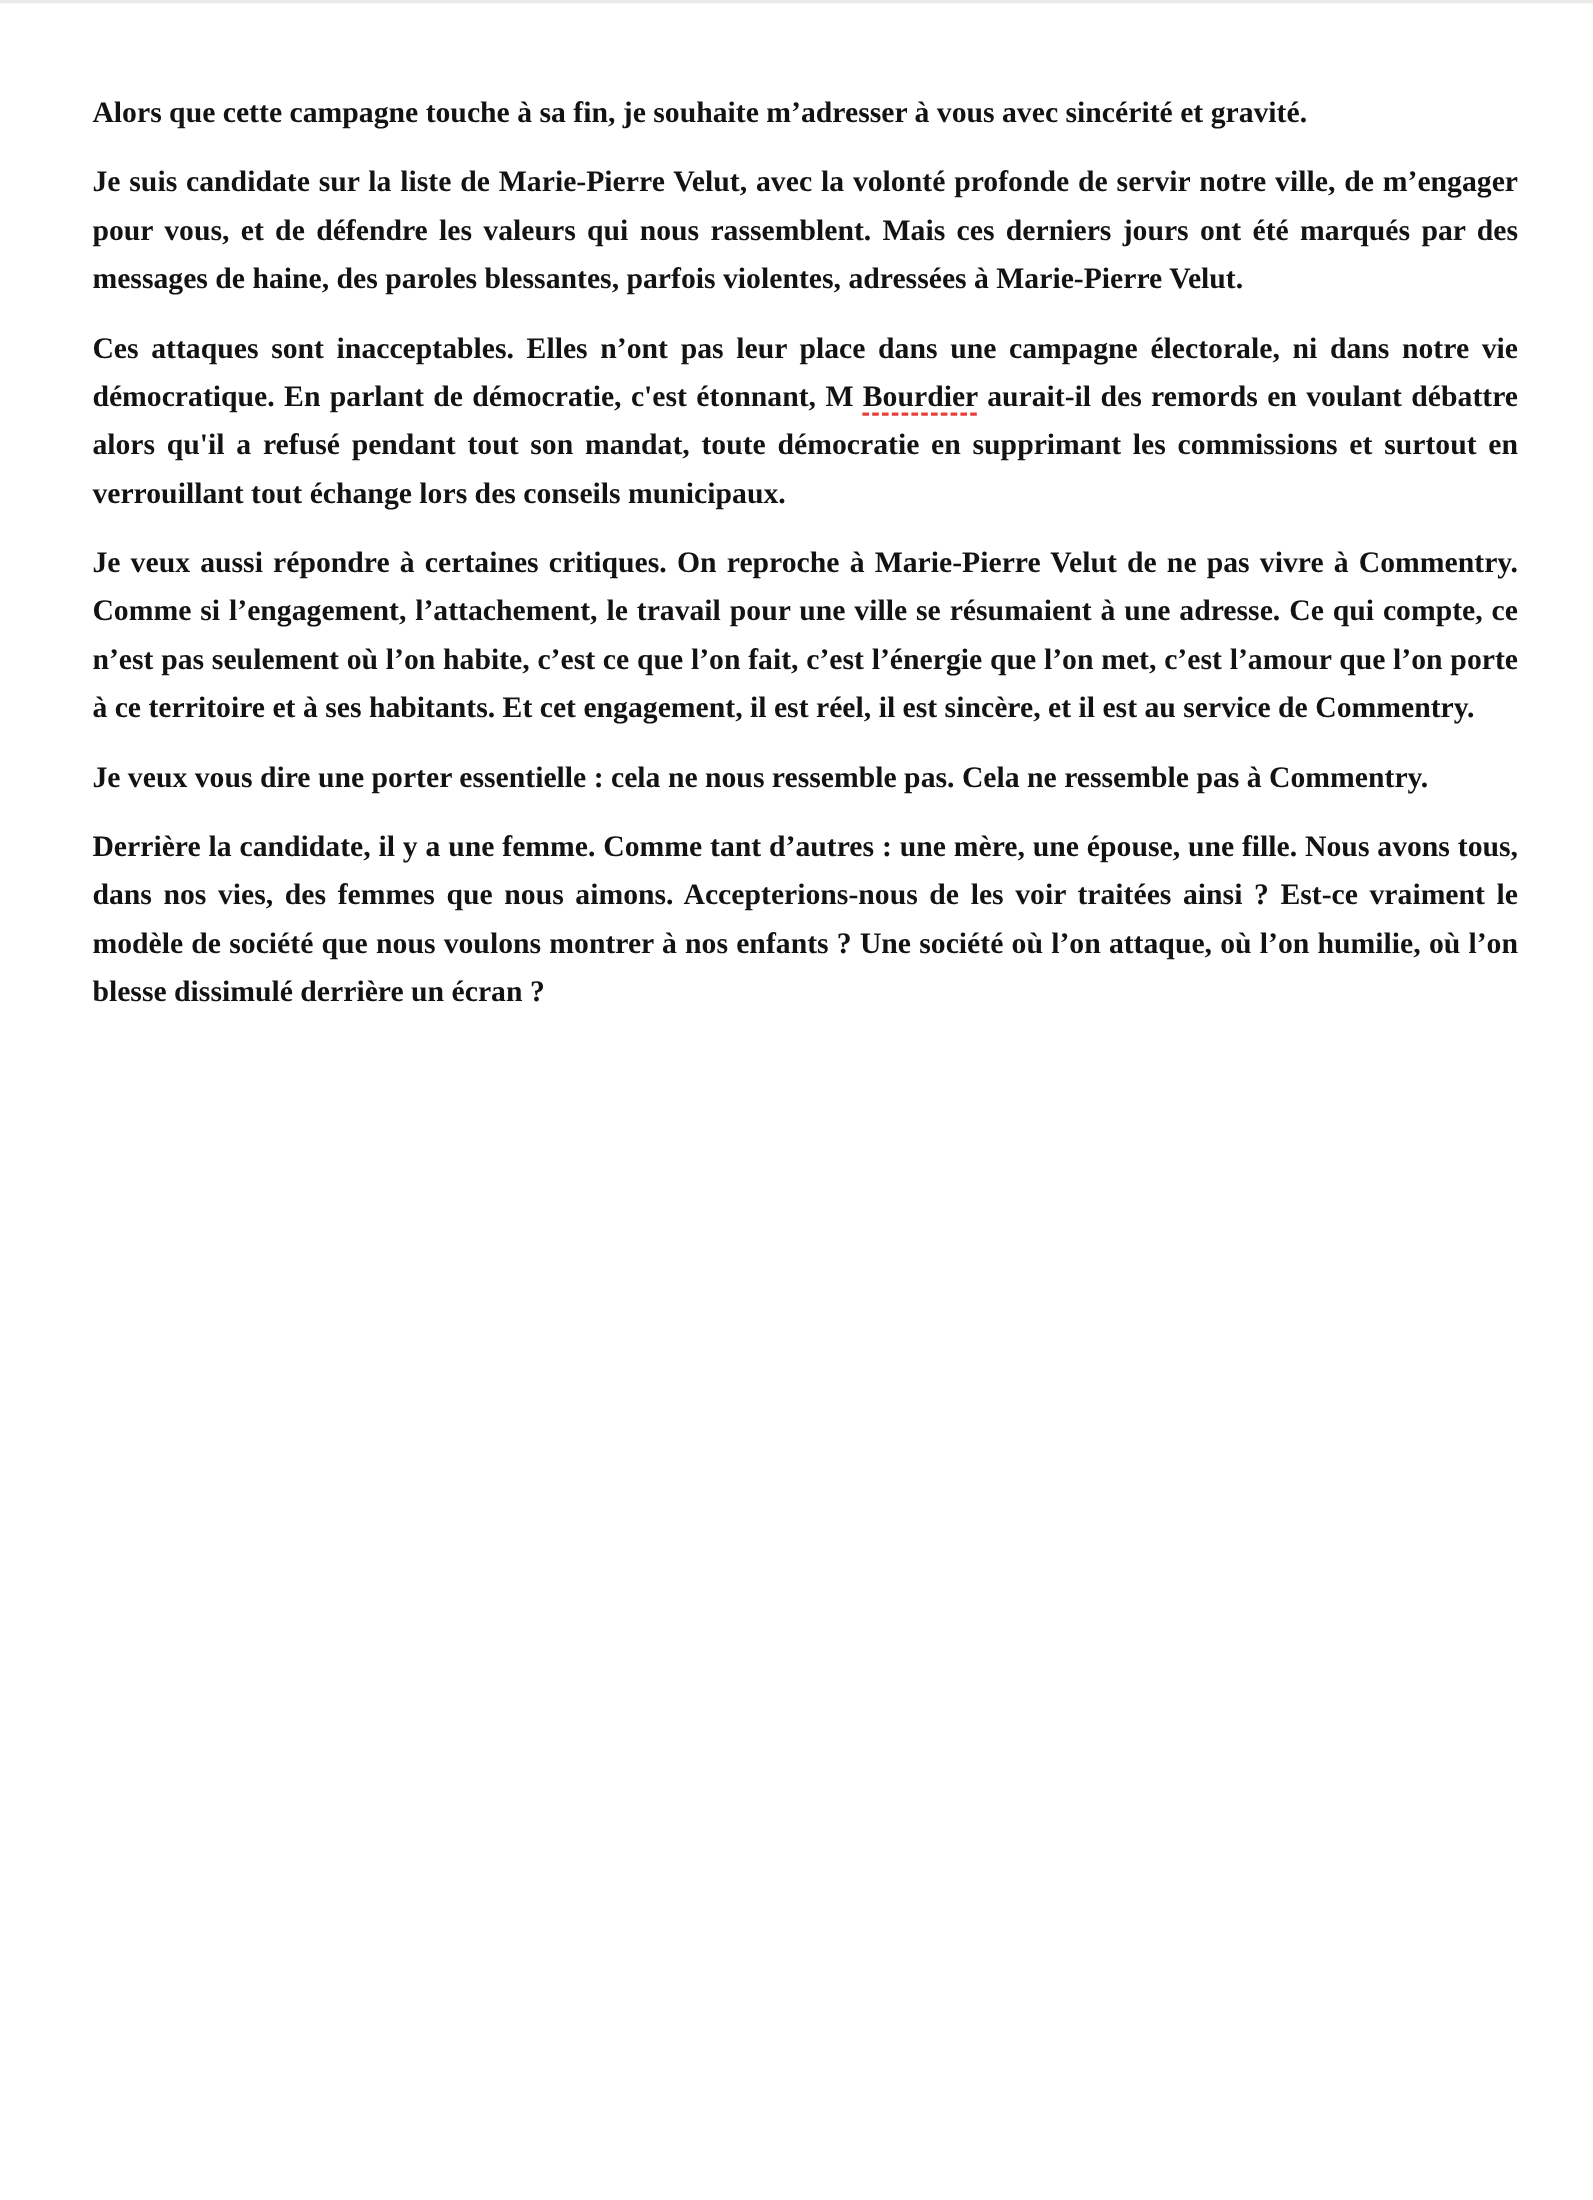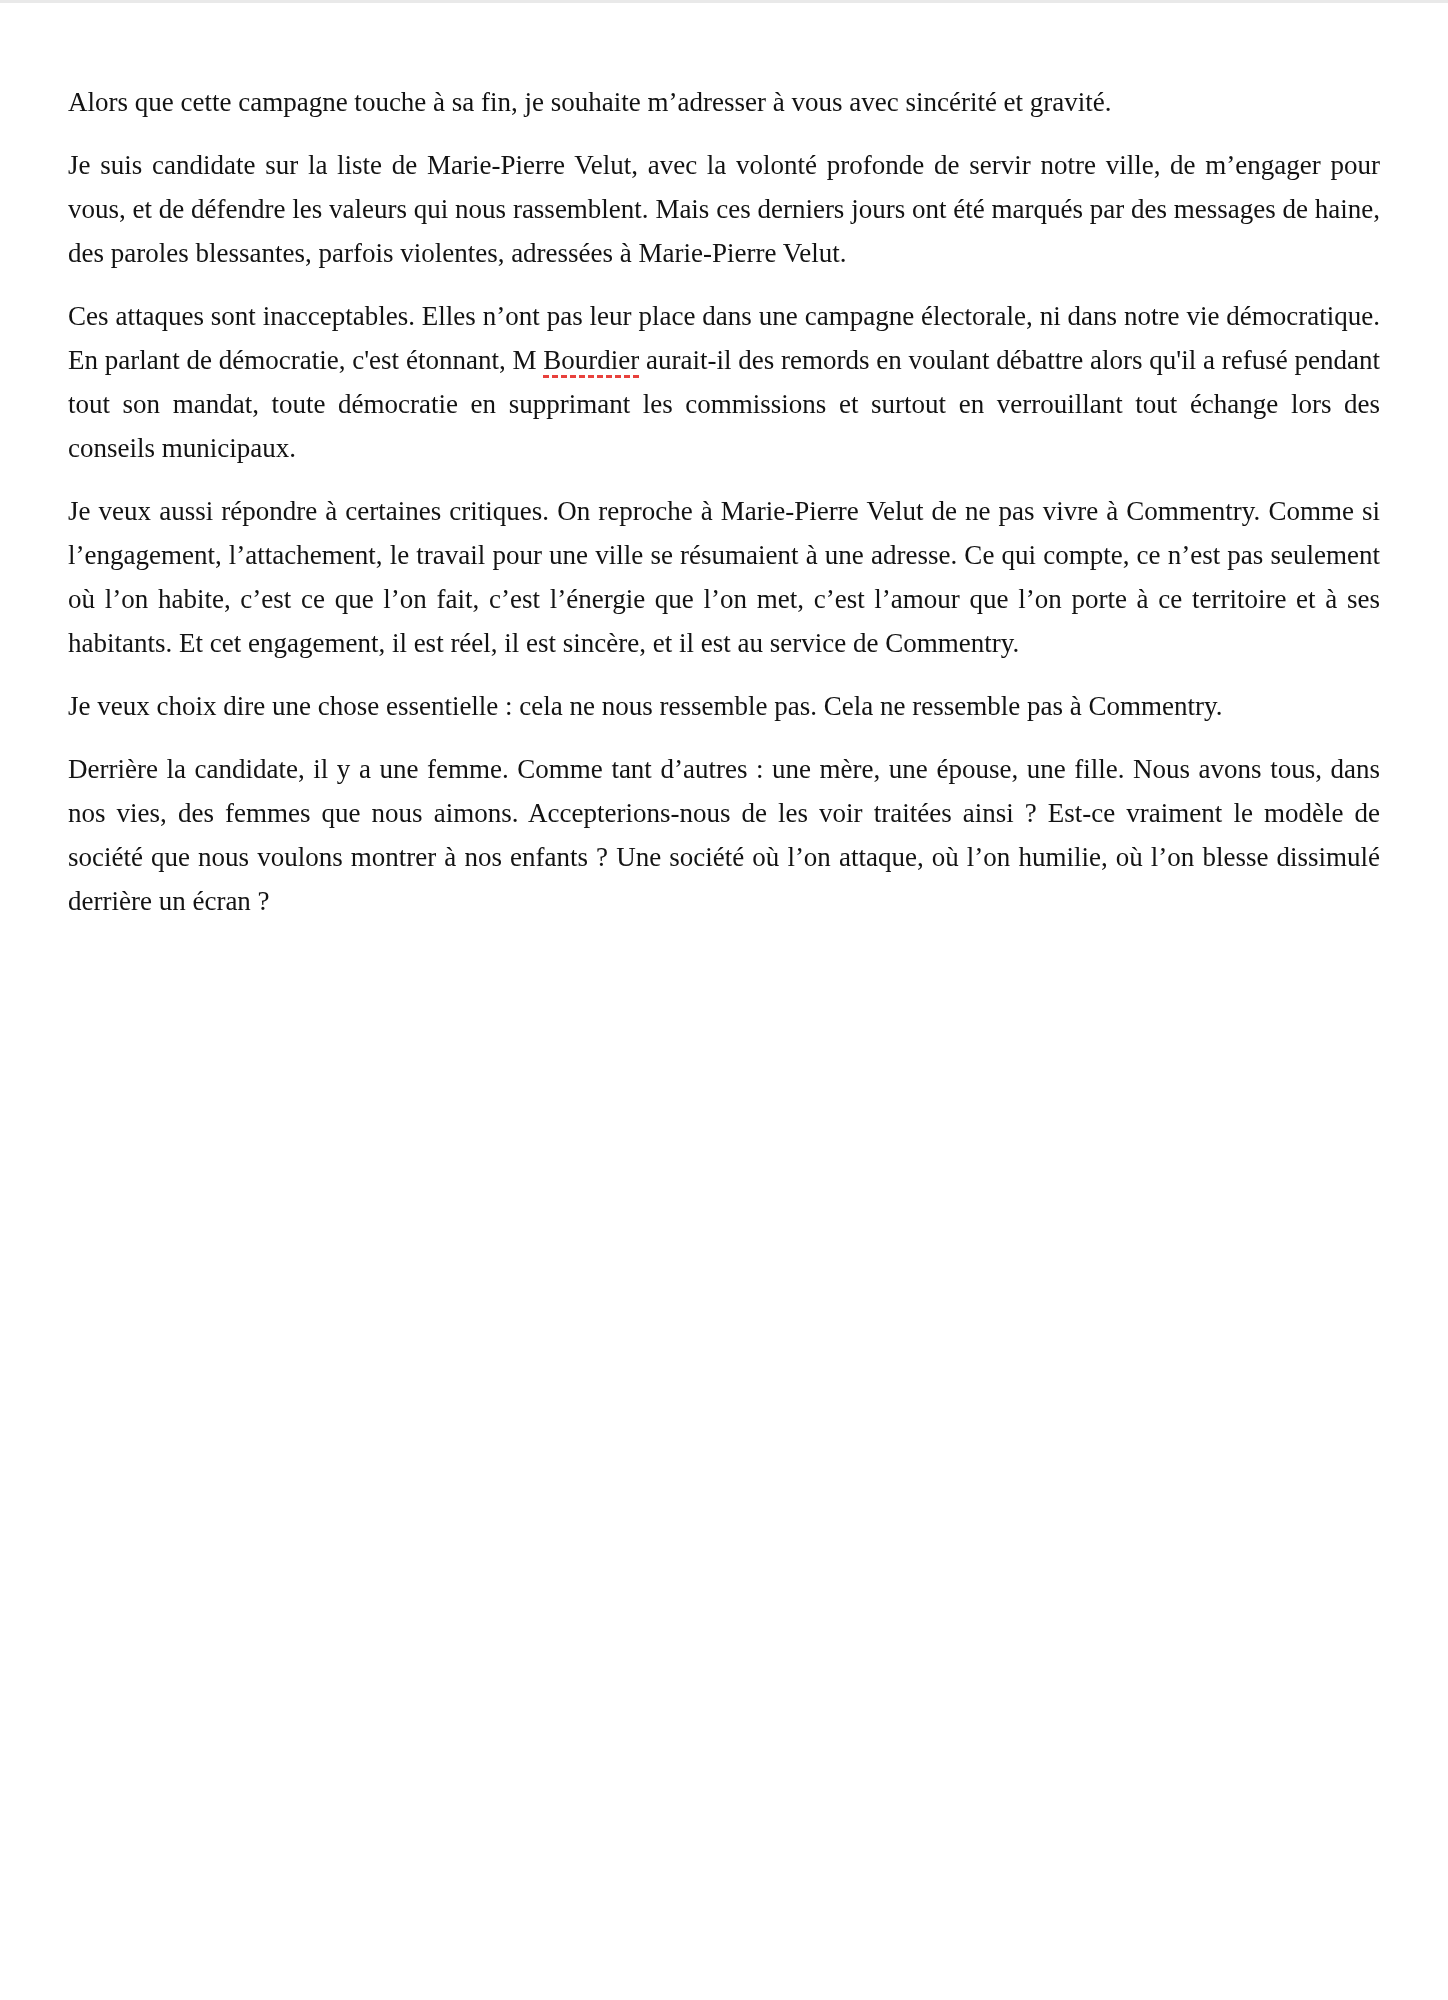--- a/index.html
+++ b/index.html
@@ -26,21 +26,22 @@
     top: 80px;
     left: 68px;
     width: 1312px;
     font-family: "Liberation Serif", "DejaVu Serif", serif;
     font-size: 27px;
     line-height: 44px;
     color: #131313;
     text-align: justify;
   }
   .content p {
-    margin: 0 0 19px 0;
+    margin: 0 0 19px 16px;
+    font-weight: bold;
   }
   .spellcheck {
     text-decoration-line: underline;
     text-decoration-style: dashed;
     text-decoration-color: #e8413c;
     text-decoration-thickness: 3px;
     text-underline-offset: 6px;
   }
 </style>
 </head>
@@ -50,21 +51,21 @@
 
 <main class="content" style="color: rgb(19, 19, 19);">
   <p>Alors que cette campagne touche à sa fin, je souhaite m’adresser à vous avec sincérité et gravité.</p>
 
   <p>Je suis candidate sur la liste de Marie-Pierre Velut, avec la volonté profonde de servir notre ville, de m’engager pour vous, et de défendre les valeurs qui nous rassemblent. Mais ces derniers jours ont été marqués par des messages de haine, des paroles blessantes, parfois violentes, adressées à Marie-Pierre Velut.</p>
 
   <p><span>Ces attaques sont inacceptables. Elles n’ont pas leur place dans une campagne électorale, ni dans notre vie démocratique. En parlant de démocratie, c'est étonnant, M </span><span class="spellcheck" style="text-decoration-color: rgb(232, 65, 60);">Bourdier</span><span> aurait-il des remords en voulant débattre alors qu'il a refusé pendant tout son mandat, toute démocratie en supprimant les commissions et surtout en verrouillant tout échange lors des conseils municipaux.</span></p>
 
   <p>Je veux aussi répondre à certaines critiques. On reproche à Marie-Pierre Velut de ne pas vivre à Commentry. Comme si l’engagement, l’attachement, le travail pour une ville se résumaient à une adresse. Ce qui compte, ce n’est pas seulement où l’on habite, c’est ce que l’on fait, c’est l’énergie que l’on met, c’est l’amour que l’on porte à ce territoire et à ses habitants. Et cet engagement, il est réel, il est sincère, et il est au service de Commentry.</p>
 
-  <p>Je veux choix dire une chose essentielle : cela ne nous ressemble pas. Cela ne ressemble pas à Commentry.</p>
+  <p>Je veux vous dire une porter essentielle : cela ne nous ressemble pas. Cela ne ressemble pas à Commentry.</p>
 
 
 
   <p>Derrière la candidate, il y a une femme. Comme tant d’autres : une mère, une épouse, une fille. Nous avons tous, dans nos vies, des femmes que nous aimons. Accepterions-nous de les voir traitées ainsi ? Est-ce vraiment le modèle de société que nous voulons montrer à nos enfants ? Une société où l’on attaque, où l’on humilie, où l’on blesse dissimulé derrière un écran ?</p>
 
 
 
 
 
 </main>

